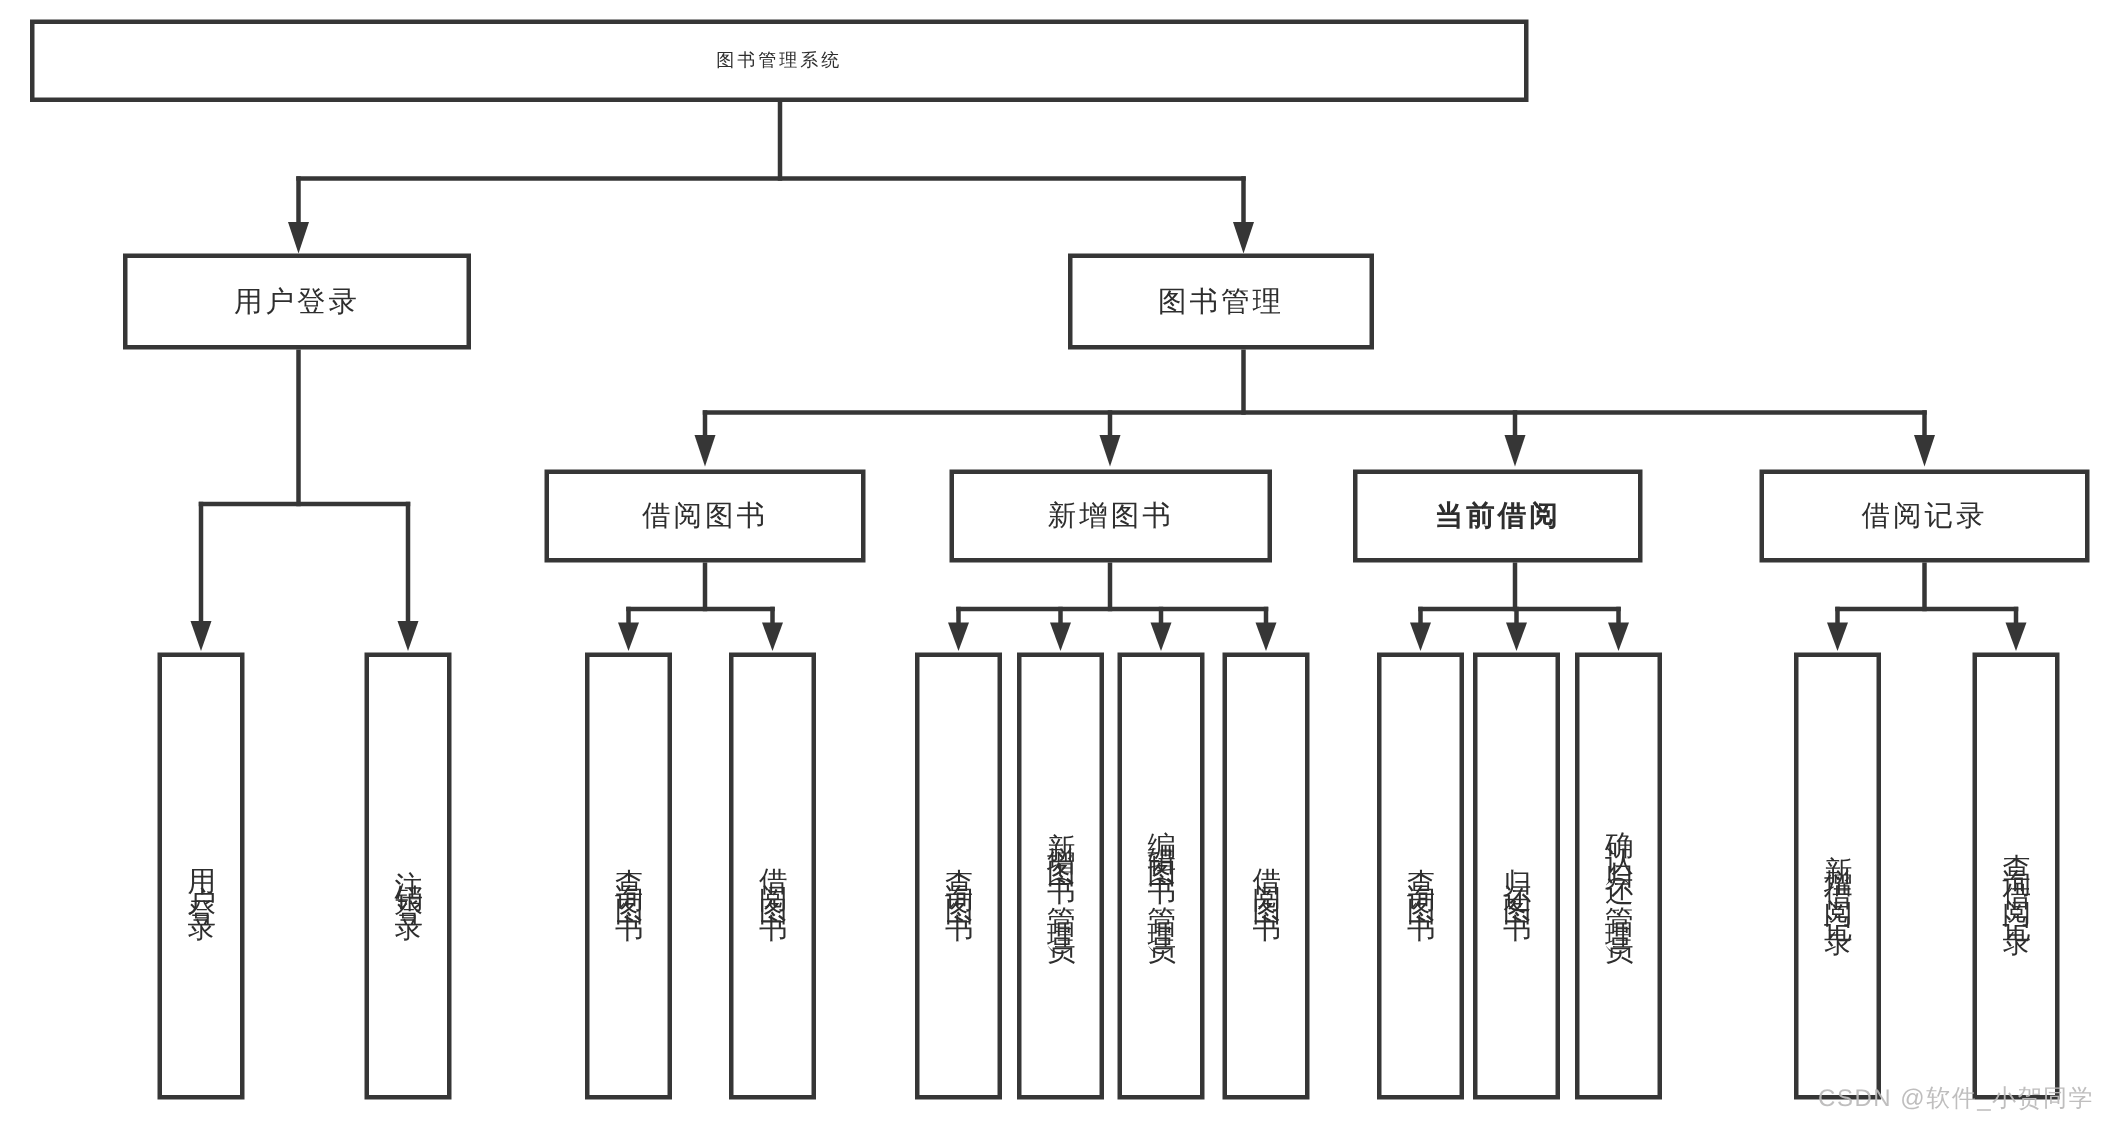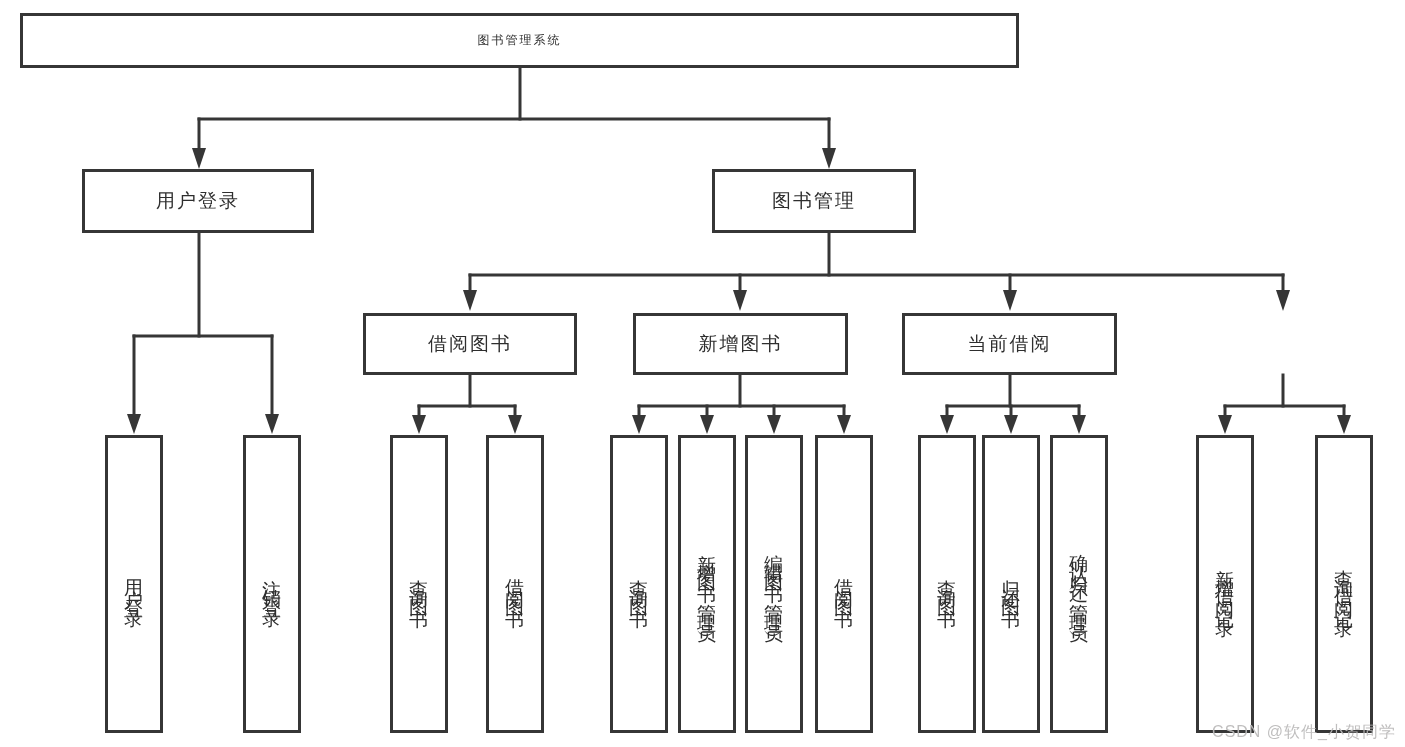--- a/index.html
+++ b/index.html
@@ -125,22 +125,25 @@
   <div class="hbox" style="left:712px;top:169px;width:204px;height:64px;">
     <span>图书管理</span>
   </div>
 
   <div class="hbox" style="left:363px;top:313px;width:214px;height:62px;">
     <span>借阅图书</span>
   </div>
   <div class="hbox" style="left:633px;top:313px;width:215px;height:62px;">
     <span>新增图书</span>
   </div>
-  <div class="hbox" style="left:902px;top:313px;width:215px;height:62px;">
+  <div class="hbox" style="left:902px;top:313px;width:193px;height:62px;font-weight:bold;">
     <span>当前借阅</span>
+  </div>
+  <div class="hbox" style="left:1173px;top:313px;width:220px;height:62px;">
+    <span>借阅记录</span>
   </div>
 
   <div class="vbox" style="left:105px;top:435px;width:58px;height:298px;">
     <span>用户登录</span>
   </div>
   <div class="vbox" style="left:243px;top:435px;width:58px;height:298px;">
     <span>注销登录</span>
   </div>
 
   <div class="vbox" style="left:390px;top:435px;width:58px;height:298px;">

